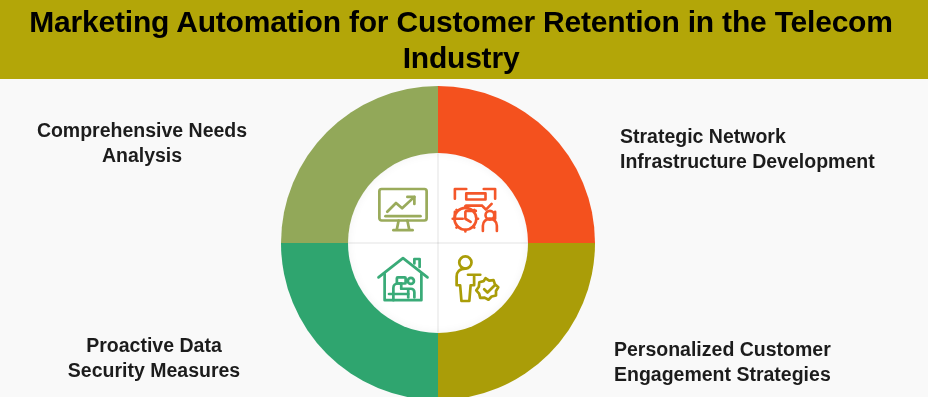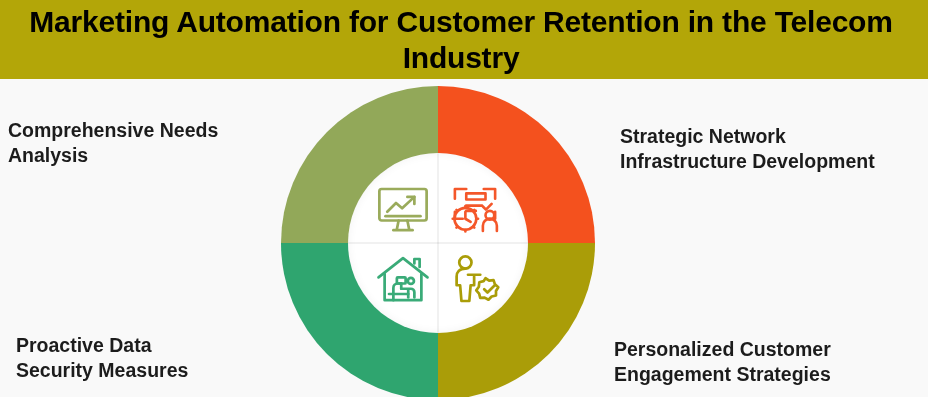--- a/index.html
+++ b/index.html
@@ -104,23 +104,23 @@
 
   
   .quad-label {
     position: absolute;
     color: #1c1c1c;
     font-size: 19.5px;
     font-weight: bold;
     line-height: 1.3;
     white-space: pre-line;
   }
-  #label-tl { left: 8px;   top: 118px; width: 268px; text-align: left; }
+  #label-tl { left: 8px;   top: 118px; width: 268px; text-align: center; }
   #label-tr { left: 620px; top: 124px; width: 320px; text-align: left; }
-  #label-bl { left: 16px;   top: 333px; width: 260px; text-align: left; }
+  #label-bl { left: 24px;   top: 333px; width: 260px; text-align: center; }
   #label-br { left: 614px; top: 337px; width: 320px; text-align: left; }
 
   #bottom-strip {
     position: absolute;
     left: 0;
     top: 397px;
     width: 928px;
     height: 7px;
     background: #ffffff;
   }

